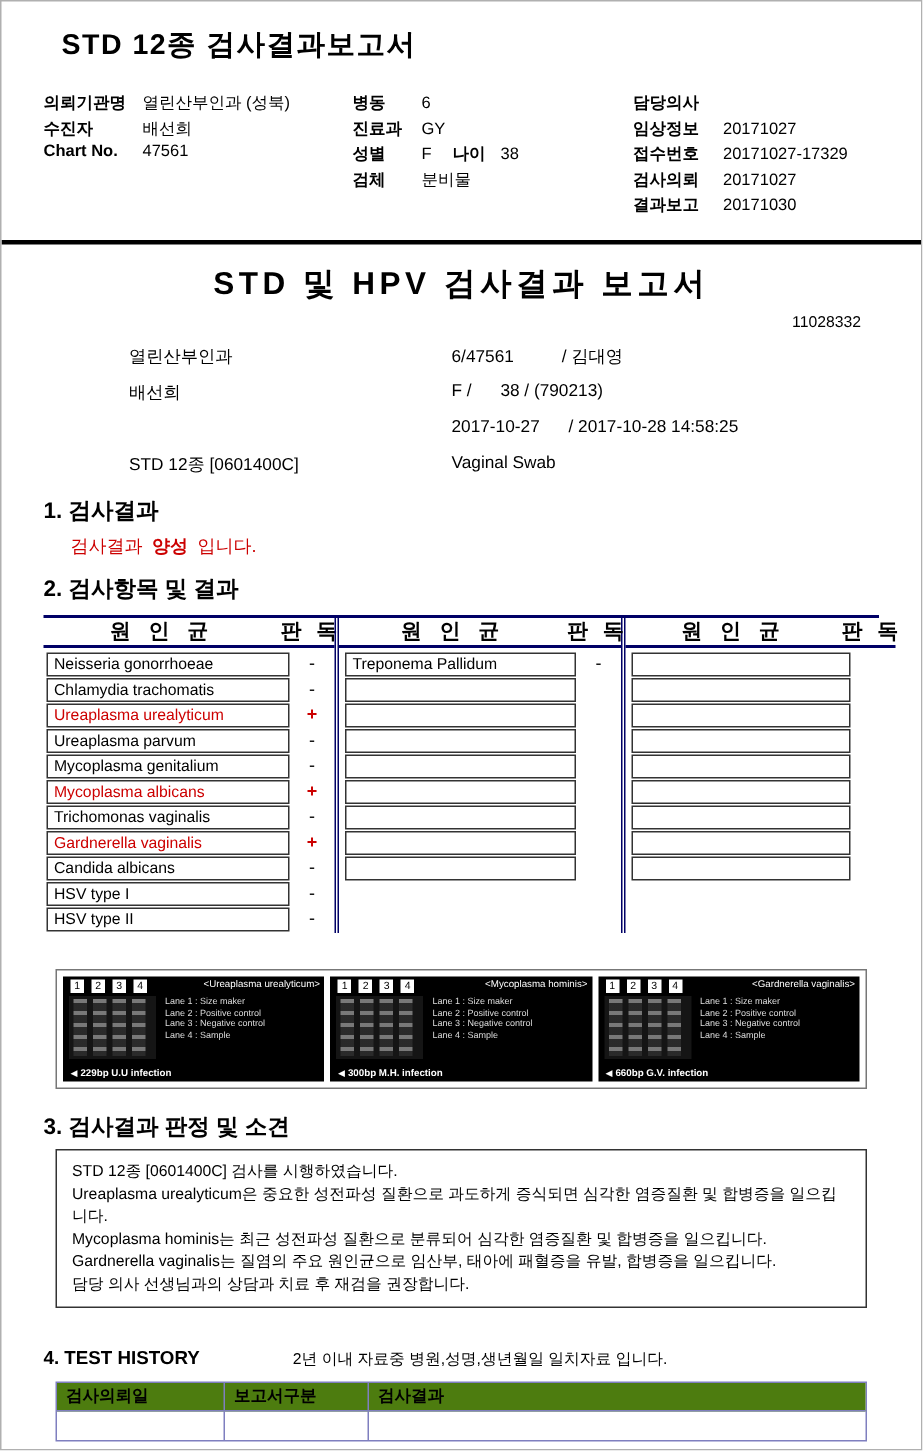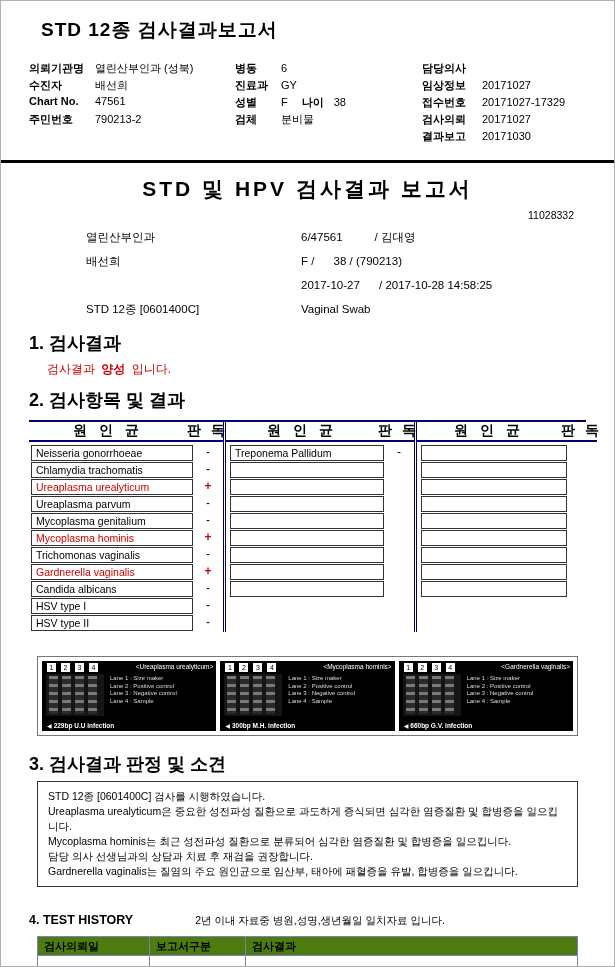--- a/index.html
+++ b/index.html
@@ -24,21 +24,21 @@
   .hdr-value.second { margin-left: 10px; }
   .divider { height: 3px; background: #000; margin-top: 14px; }
   
   .main-title { text-align: center; margin-top: 12px; font-size: 21px; font-weight: bold; letter-spacing: 3px; }
   .report-no { text-align: right; margin: 6px 40px 0 0; font-size: 10.5px; }
   .info-block { margin: 4px 0 0 85px; font-size: 11.5px; }
   .info-row { display: flex; height: 24px; align-items: center; }
   .info-left { width: 215px; white-space: pre; }
   .info-right { white-space: pre; }
   
-  .sec-heading { margin: 10px 0 0 28px; font-size: 18px; font-weight: bold; }
+  .sec-heading { margin: 10px 0 0 28px; font-size: 15px; font-weight: bold; }
   .result-line { margin: 6px 0 0 46px; font-size: 12px; color: #cc0000; }
   .result-line .em { font-weight: bold; margin: 0 3px; }
   
   .tbl { display: flex; margin: 8px 28px 0; border-top: 2px solid #000066; align-items: stretch; }
   .tbl-group { display: flex; flex-direction: column; }
   .g1 { width: 200px; }
   .g2 { width: 190px; border-left: 3px double #000066; border-right: 3px double #000066; }
   .g3 { flex: 1; }
   .tbl-head { display: flex; align-items: center; height: 18px; border-bottom: 2px solid #000066; font-size: 14px; font-weight: bold; }
   .th-name { flex: 1; text-align: center; letter-spacing: 4px; white-space: pre; }
@@ -98,26 +98,20 @@
         <span class="hdr-value">배선희</span>
         <span class="hdr-label second"></span>
         <span class="hdr-value second"></span>
       </div>
         <div class="hdr-row">
         <span class="hdr-label first">Chart No.</span>
         <span class="hdr-value">47561</span>
         <span class="hdr-label second"></span>
         <span class="hdr-value second"></span>
       </div>
-        <div class="hdr-row">
-        <span class="hdr-label first">주민번호</span>
-        <span class="hdr-value">790213-2</span>
-        <span class="hdr-label second"></span>
-        <span class="hdr-value second"></span>
-      </div>
       </div>
     <div class="hdr-col hdr-col-mid">
 
     <div class="hdr-row">
         <span class="hdr-label first">병동</span>
         <span class="hdr-value">6</span>
         <span class="hdr-label second"></span>
         <span class="hdr-value second"></span>
       </div>
         <div class="hdr-row">
@@ -230,21 +224,21 @@
         </div>
           <div class="tbl-row negative">
           <span class="cell-name">Ureaplasma parvum</span>
           <span class="cell-res">-</span>
         </div>
           <div class="tbl-row negative">
           <span class="cell-name">Mycoplasma genitalium</span>
           <span class="cell-res">-</span>
         </div>
           <div class="tbl-row positive">
-          <span class="cell-name">Mycoplasma hominis</span>
+          <span class="cell-name">Mycoplasma albicans</span>
           <span class="cell-res">+</span>
         </div>
           <div class="tbl-row negative">
           <span class="cell-name">Trichomonas vaginalis</span>
           <span class="cell-res">-</span>
         </div>
           <div class="tbl-row positive">
           <span class="cell-name">Gardnerella vaginalis</span>
           <span class="cell-res">+</span>
         </div>
@@ -429,22 +423,22 @@
       </div>
     </div>
     </div>
 
   <div class="sec-heading" style="margin-top:16px;">3. 검사결과 판정 및 소견</div>
   <div class="opinion-box">
 
   <div class="opinion-line">STD 12종 [0601400C] 검사를 시행하였습니다.</div>
       <div class="opinion-line">Ureaplasma urealyticum은 중요한 성전파성 질환으로 과도하게 증식되면 심각한 염증질환 및 합병증을 일으킵니다.</div>
       <div class="opinion-line">Mycoplasma hominis는 최근 성전파성 질환으로 분류되어 심각한 염증질환 및 합병증을 일으킵니다.</div>
+      <div class="opinion-line">Gardnerella vaginalis는 질염의 주요 원인균으로 임산부, 태아에 패혈증을 유발, 합병증을 일으킵니다.</div>
       <div class="opinion-line">담당 의사 선생님과의 상담과 치료 후 재검을 권장합니다.</div>
-      <div class="opinion-line">Gardnerella vaginalis는 질염의 주요 원인균으로 임산부, 태아에 패혈증을 유발, 합병증을 일으킵니다.</div>
     </div>
 
   <div class="hist-heading-row">
     <span class="hist-heading">4. TEST HISTORY</span>
     <span class="hist-note">2년 이내 자료중 병원,성명,생년월일 일치자료 입니다.</span>
   </div>
   <div class="hist-table">
     <div class="hist-row hist-head">
 
     <div class="hist-cell">검사의뢰일</div>

